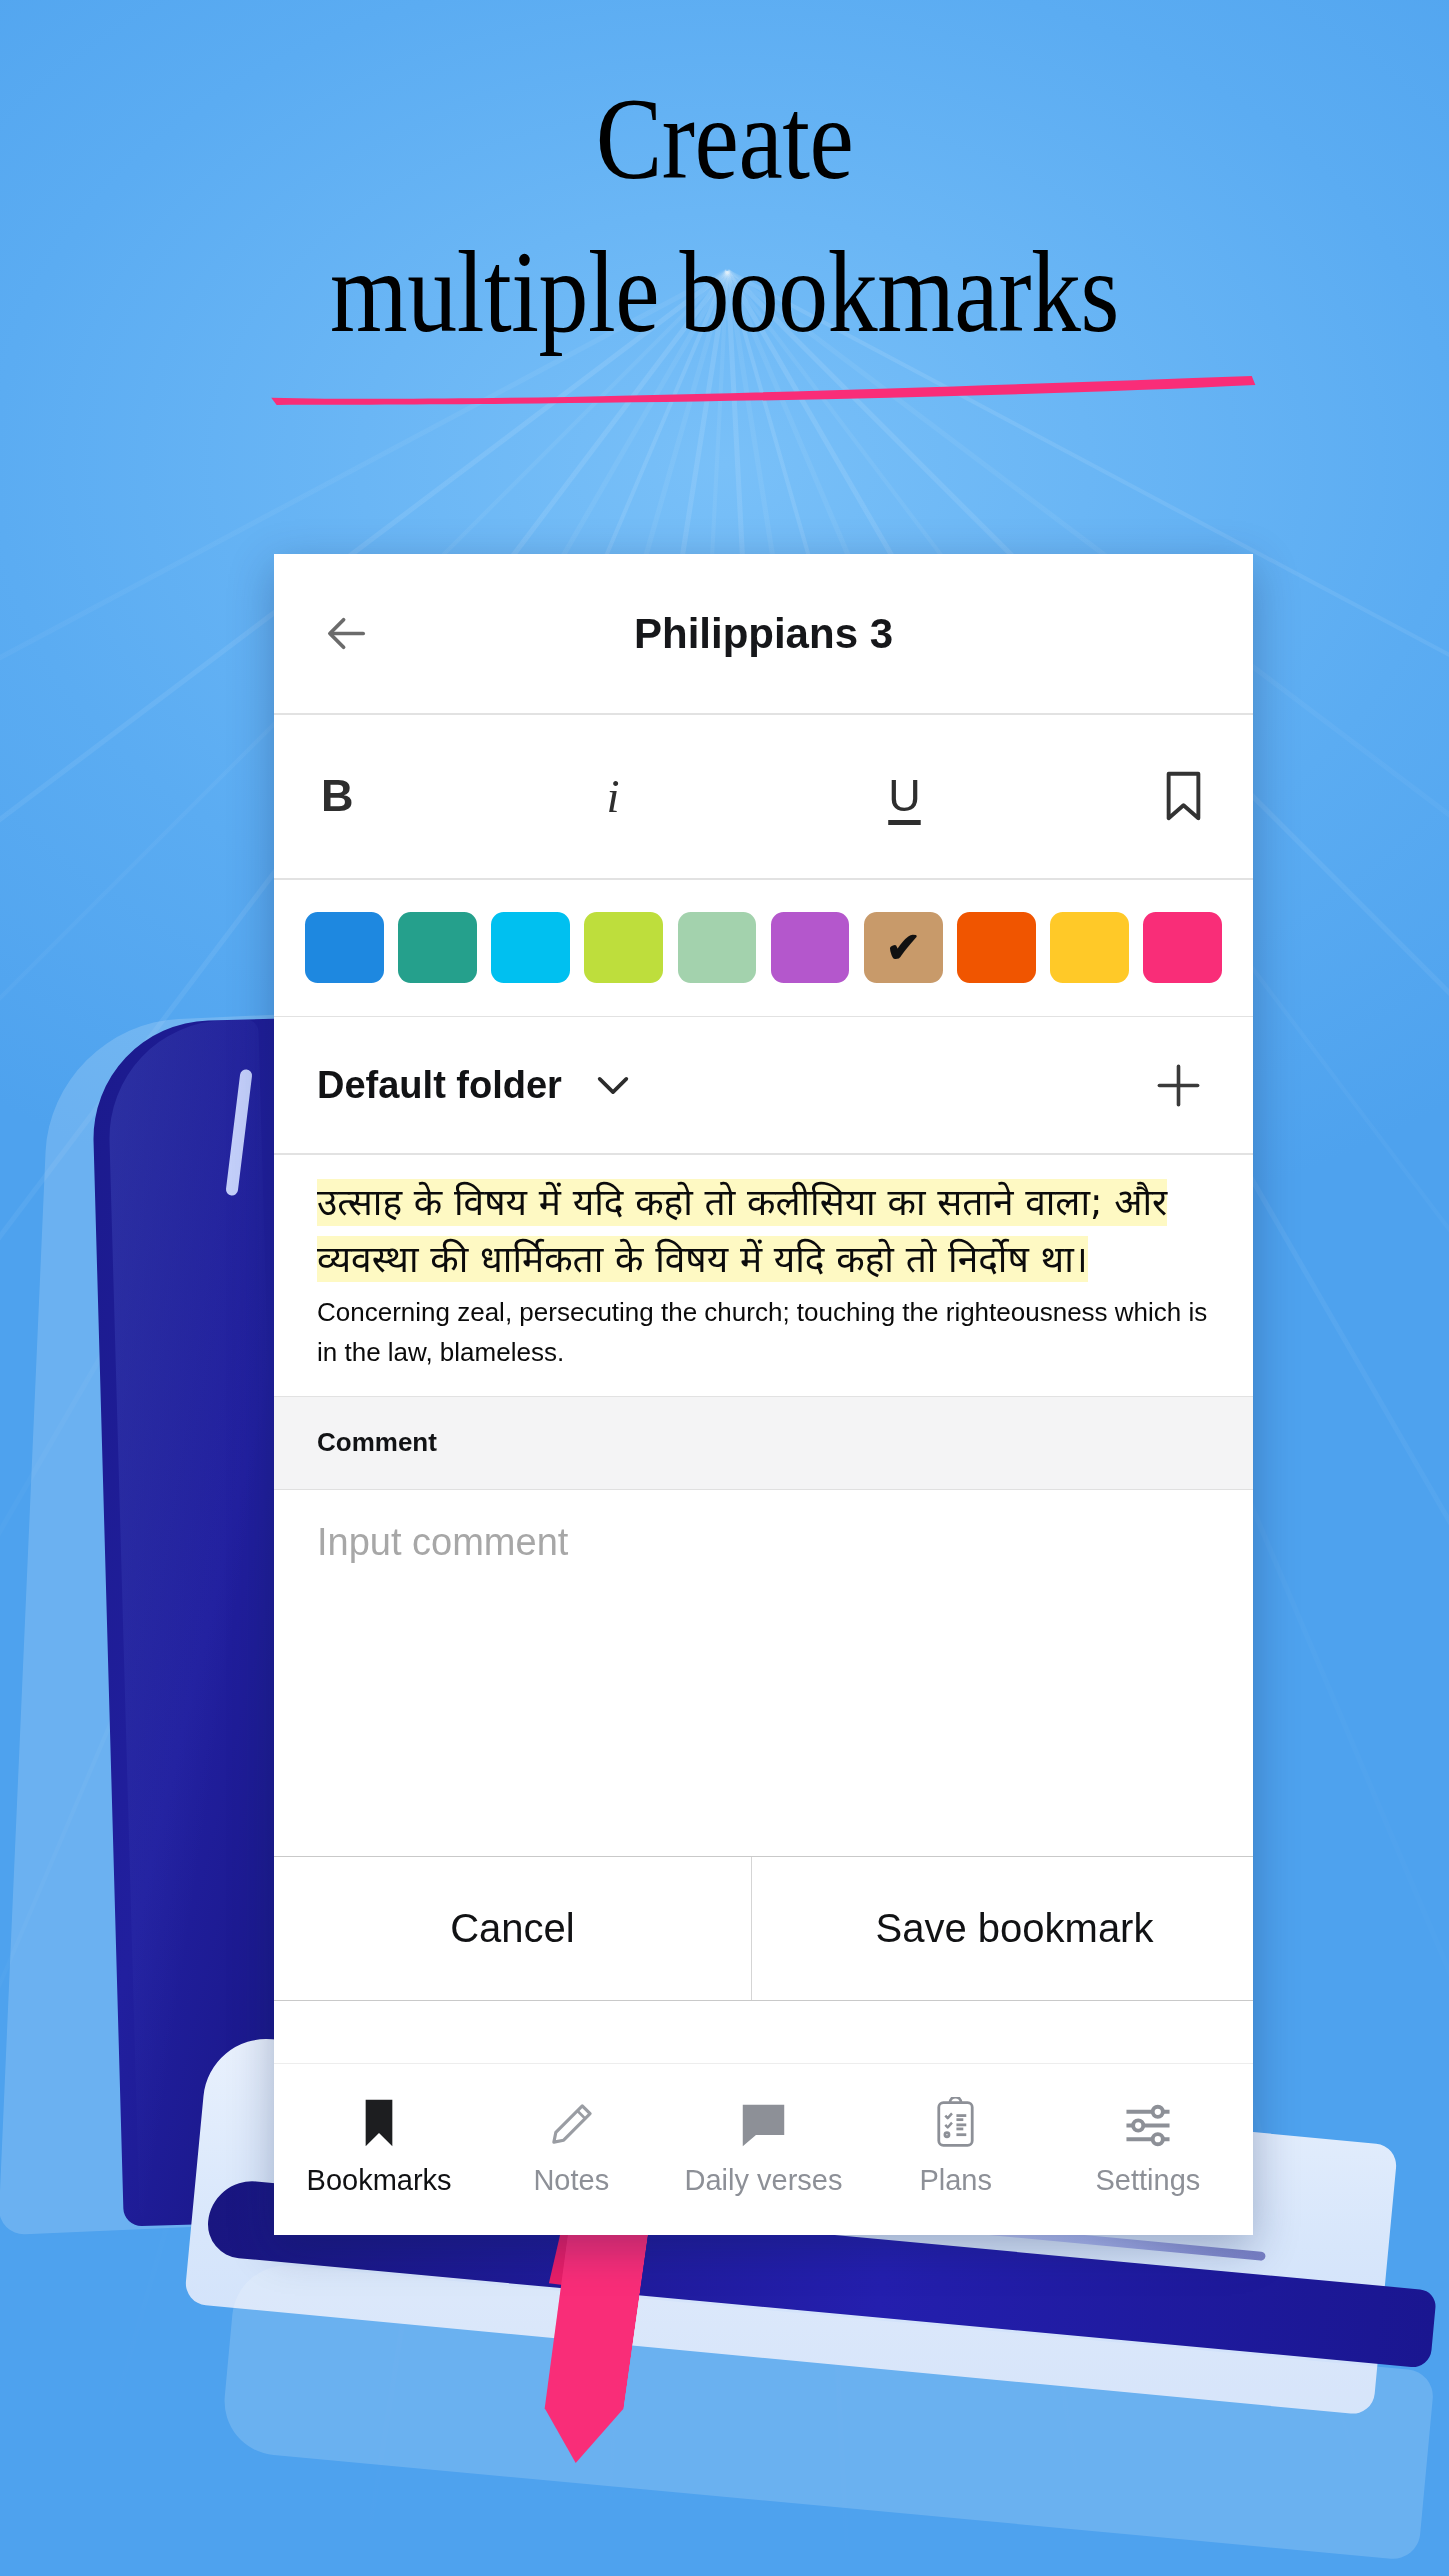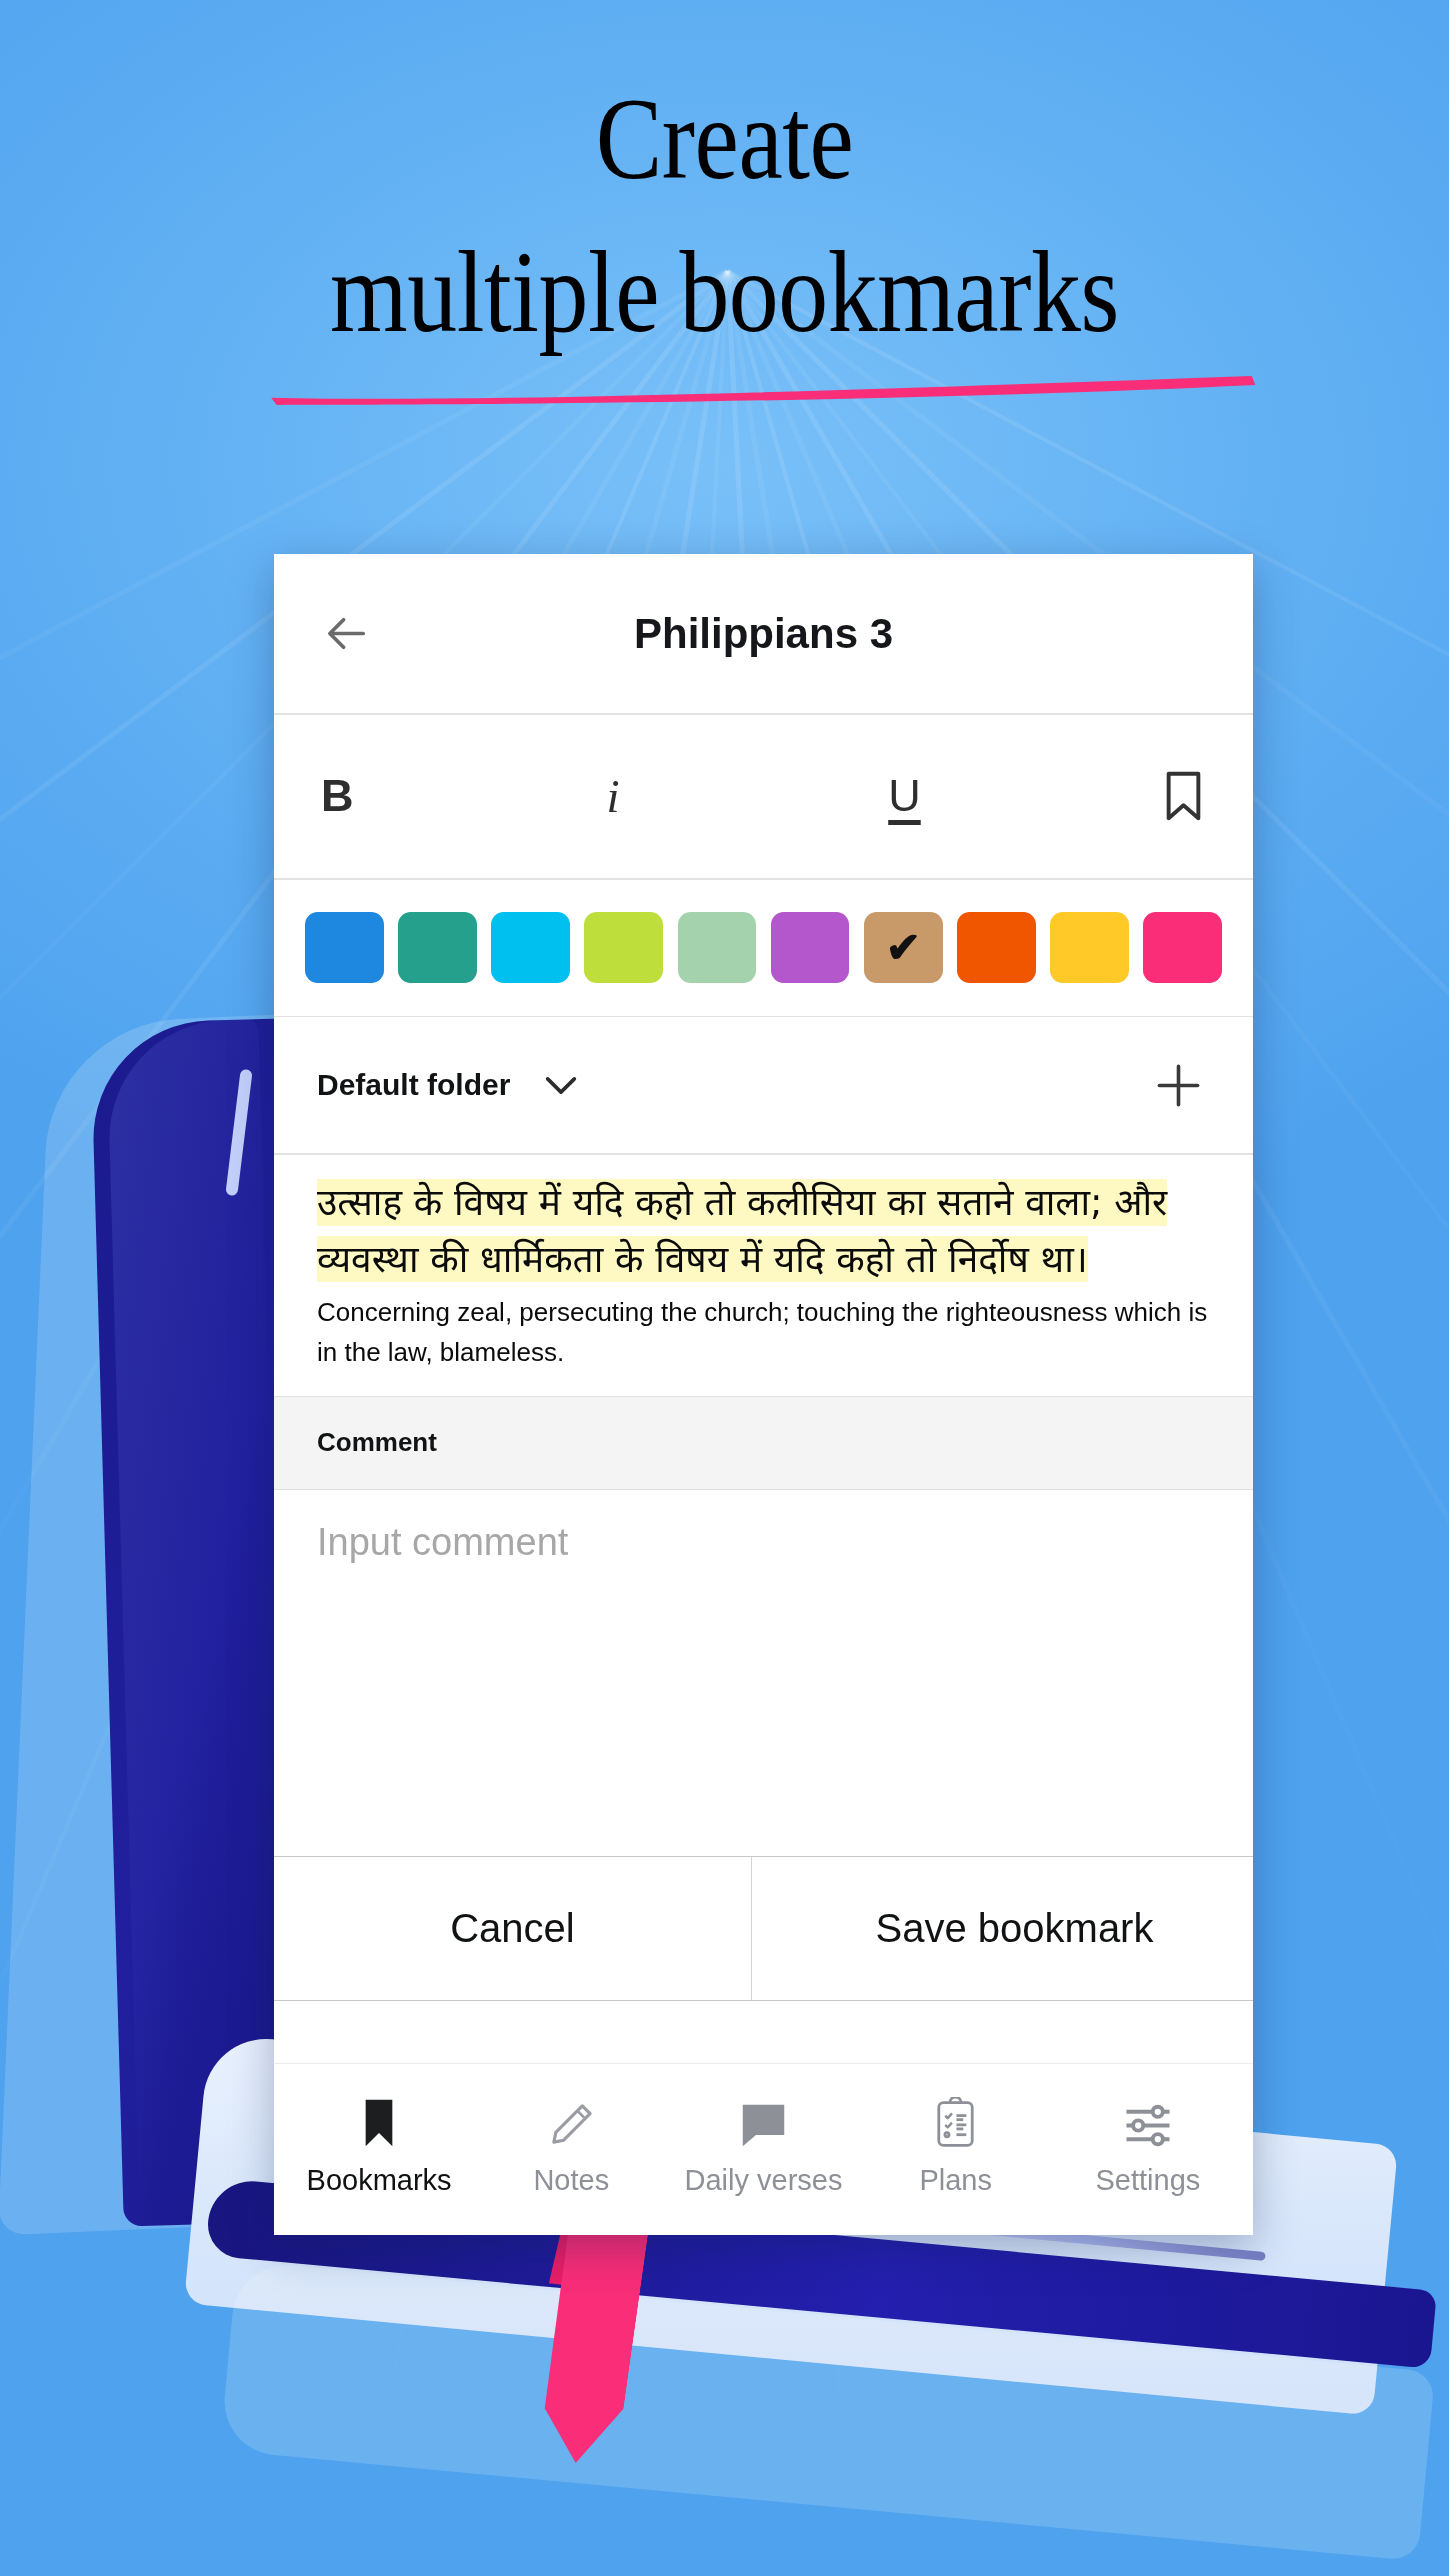--- a/index.html
+++ b/index.html
@@ -235,21 +235,21 @@
   
   .folderrow {
     height: 136px;
     flex: none;
     display: flex;
     align-items: center;
     padding: 0 43px;
     box-sizing: border-box;
   }
   .folder-name {
-    font-size: 30px;
+    font-size: 38px;
     font-weight: 700;
     color: #121315;
   }
   .chev { margin-left: 31px; display: flex; align-items: center; color: #2c2c2c; }
   .plus-btn {
     margin-left: auto;
     width: 63px; height: 63px;
     display: flex; align-items: center; justify-content: center;
     color: #3a3a3a;
   }

